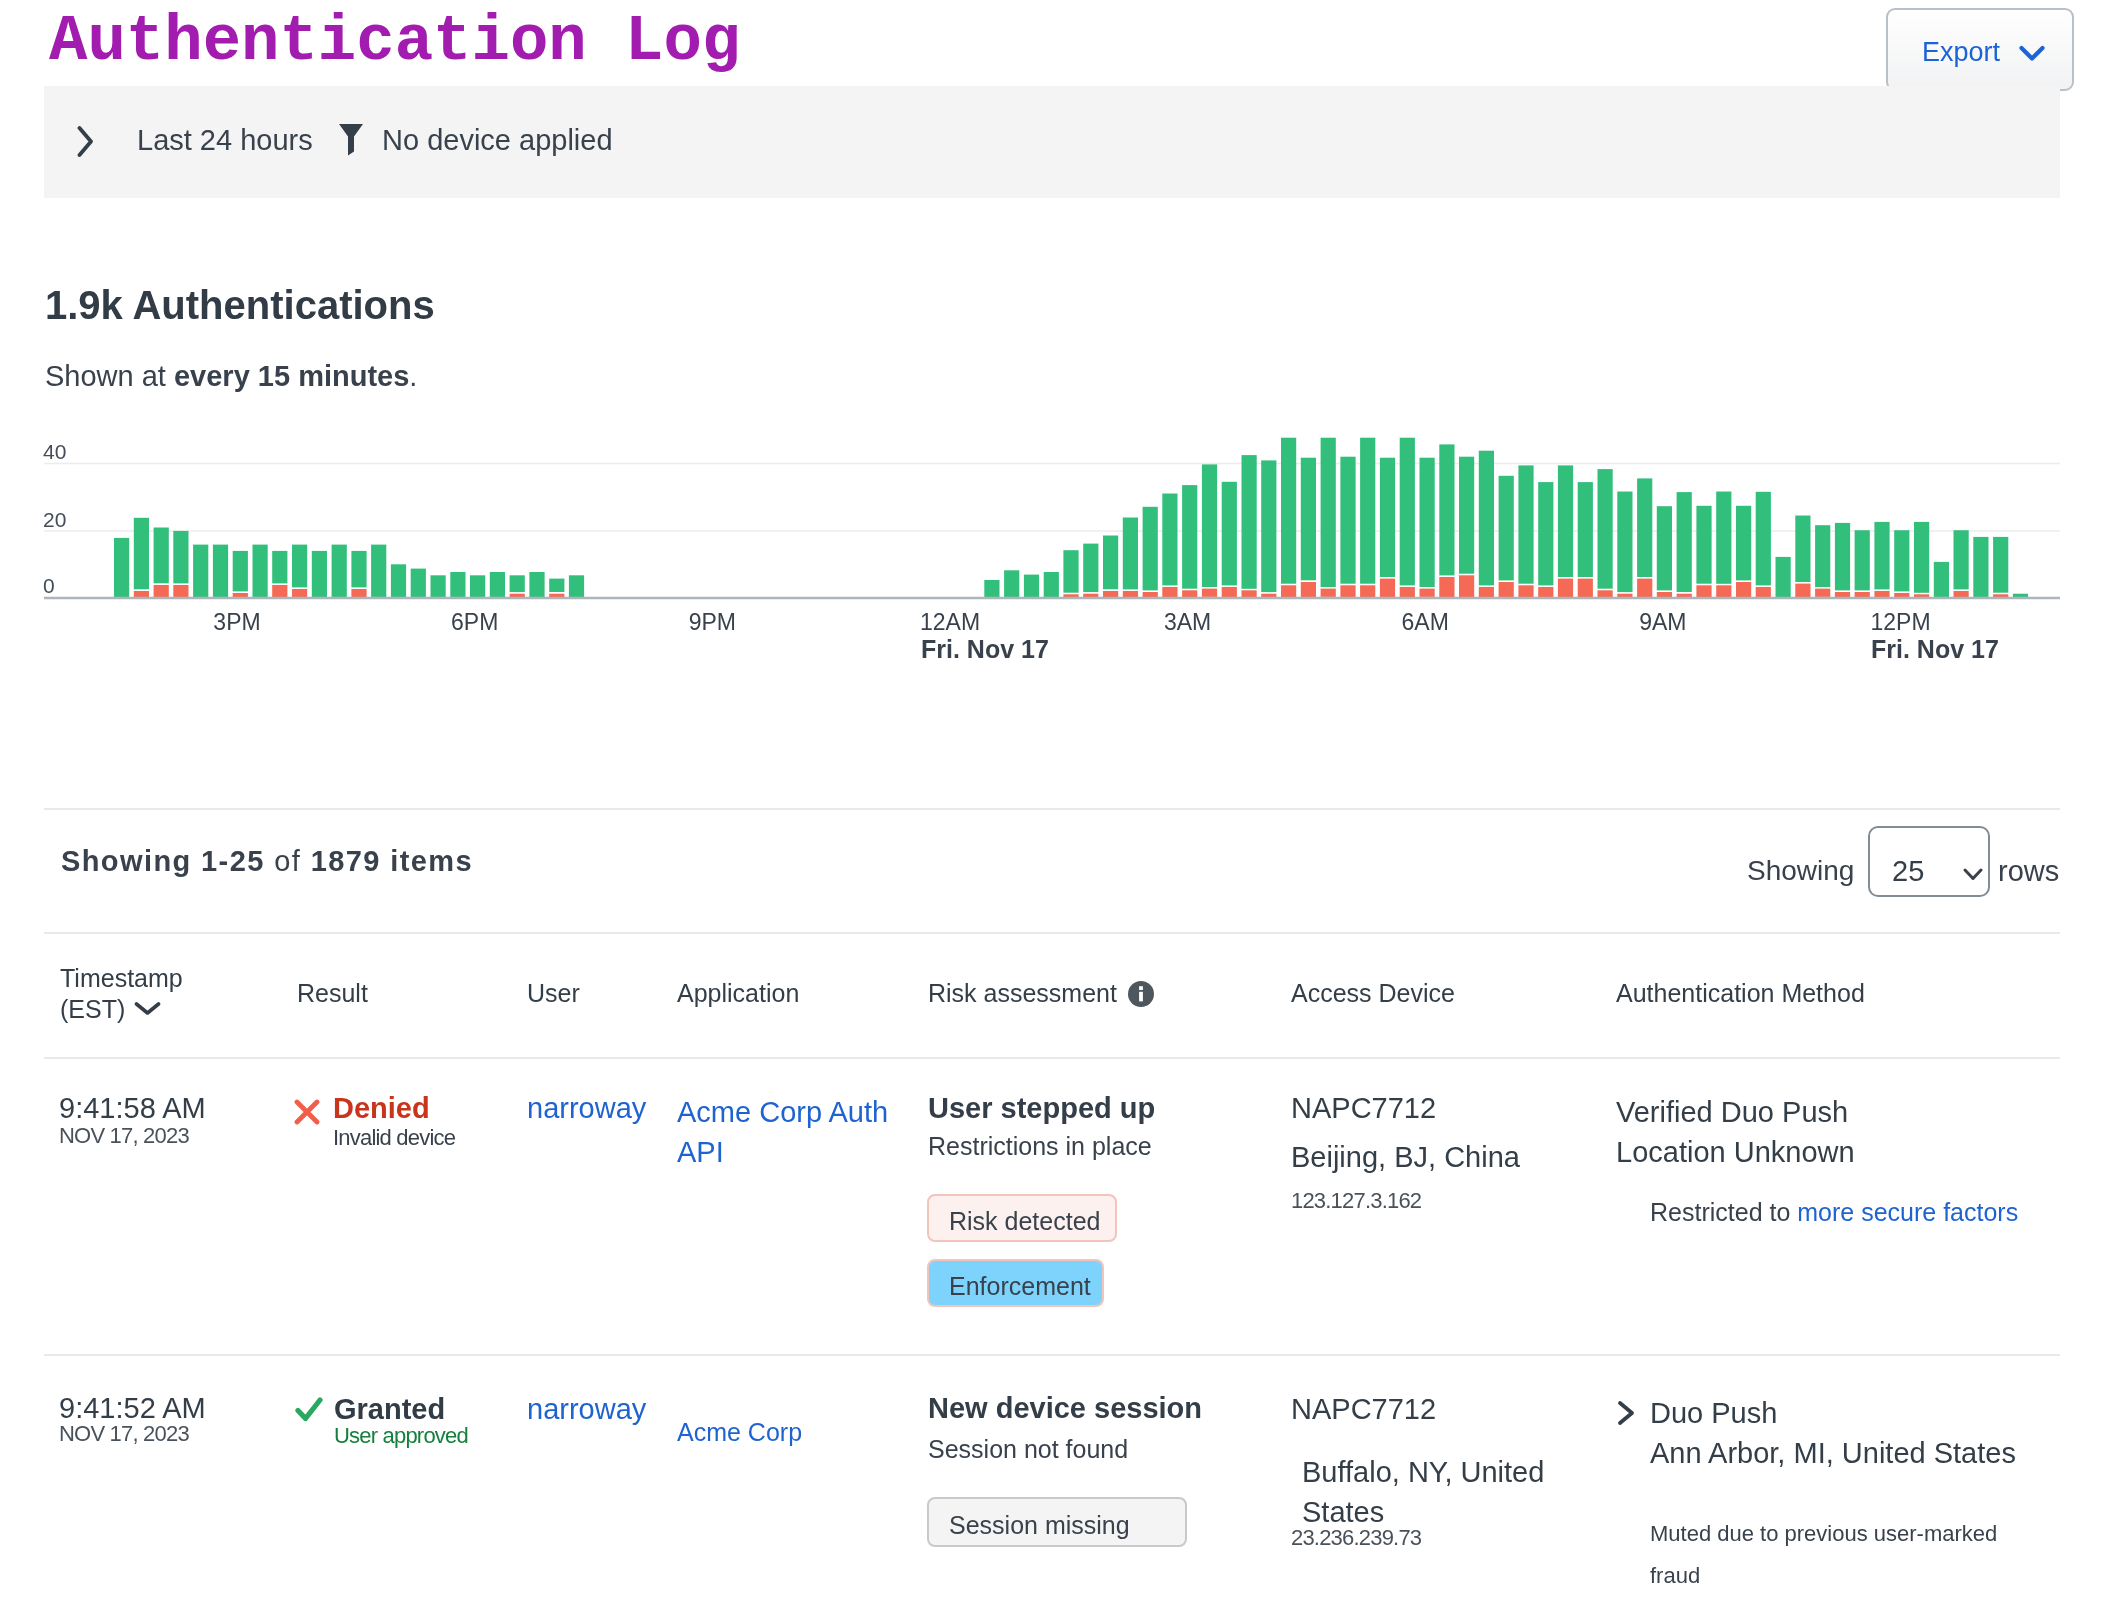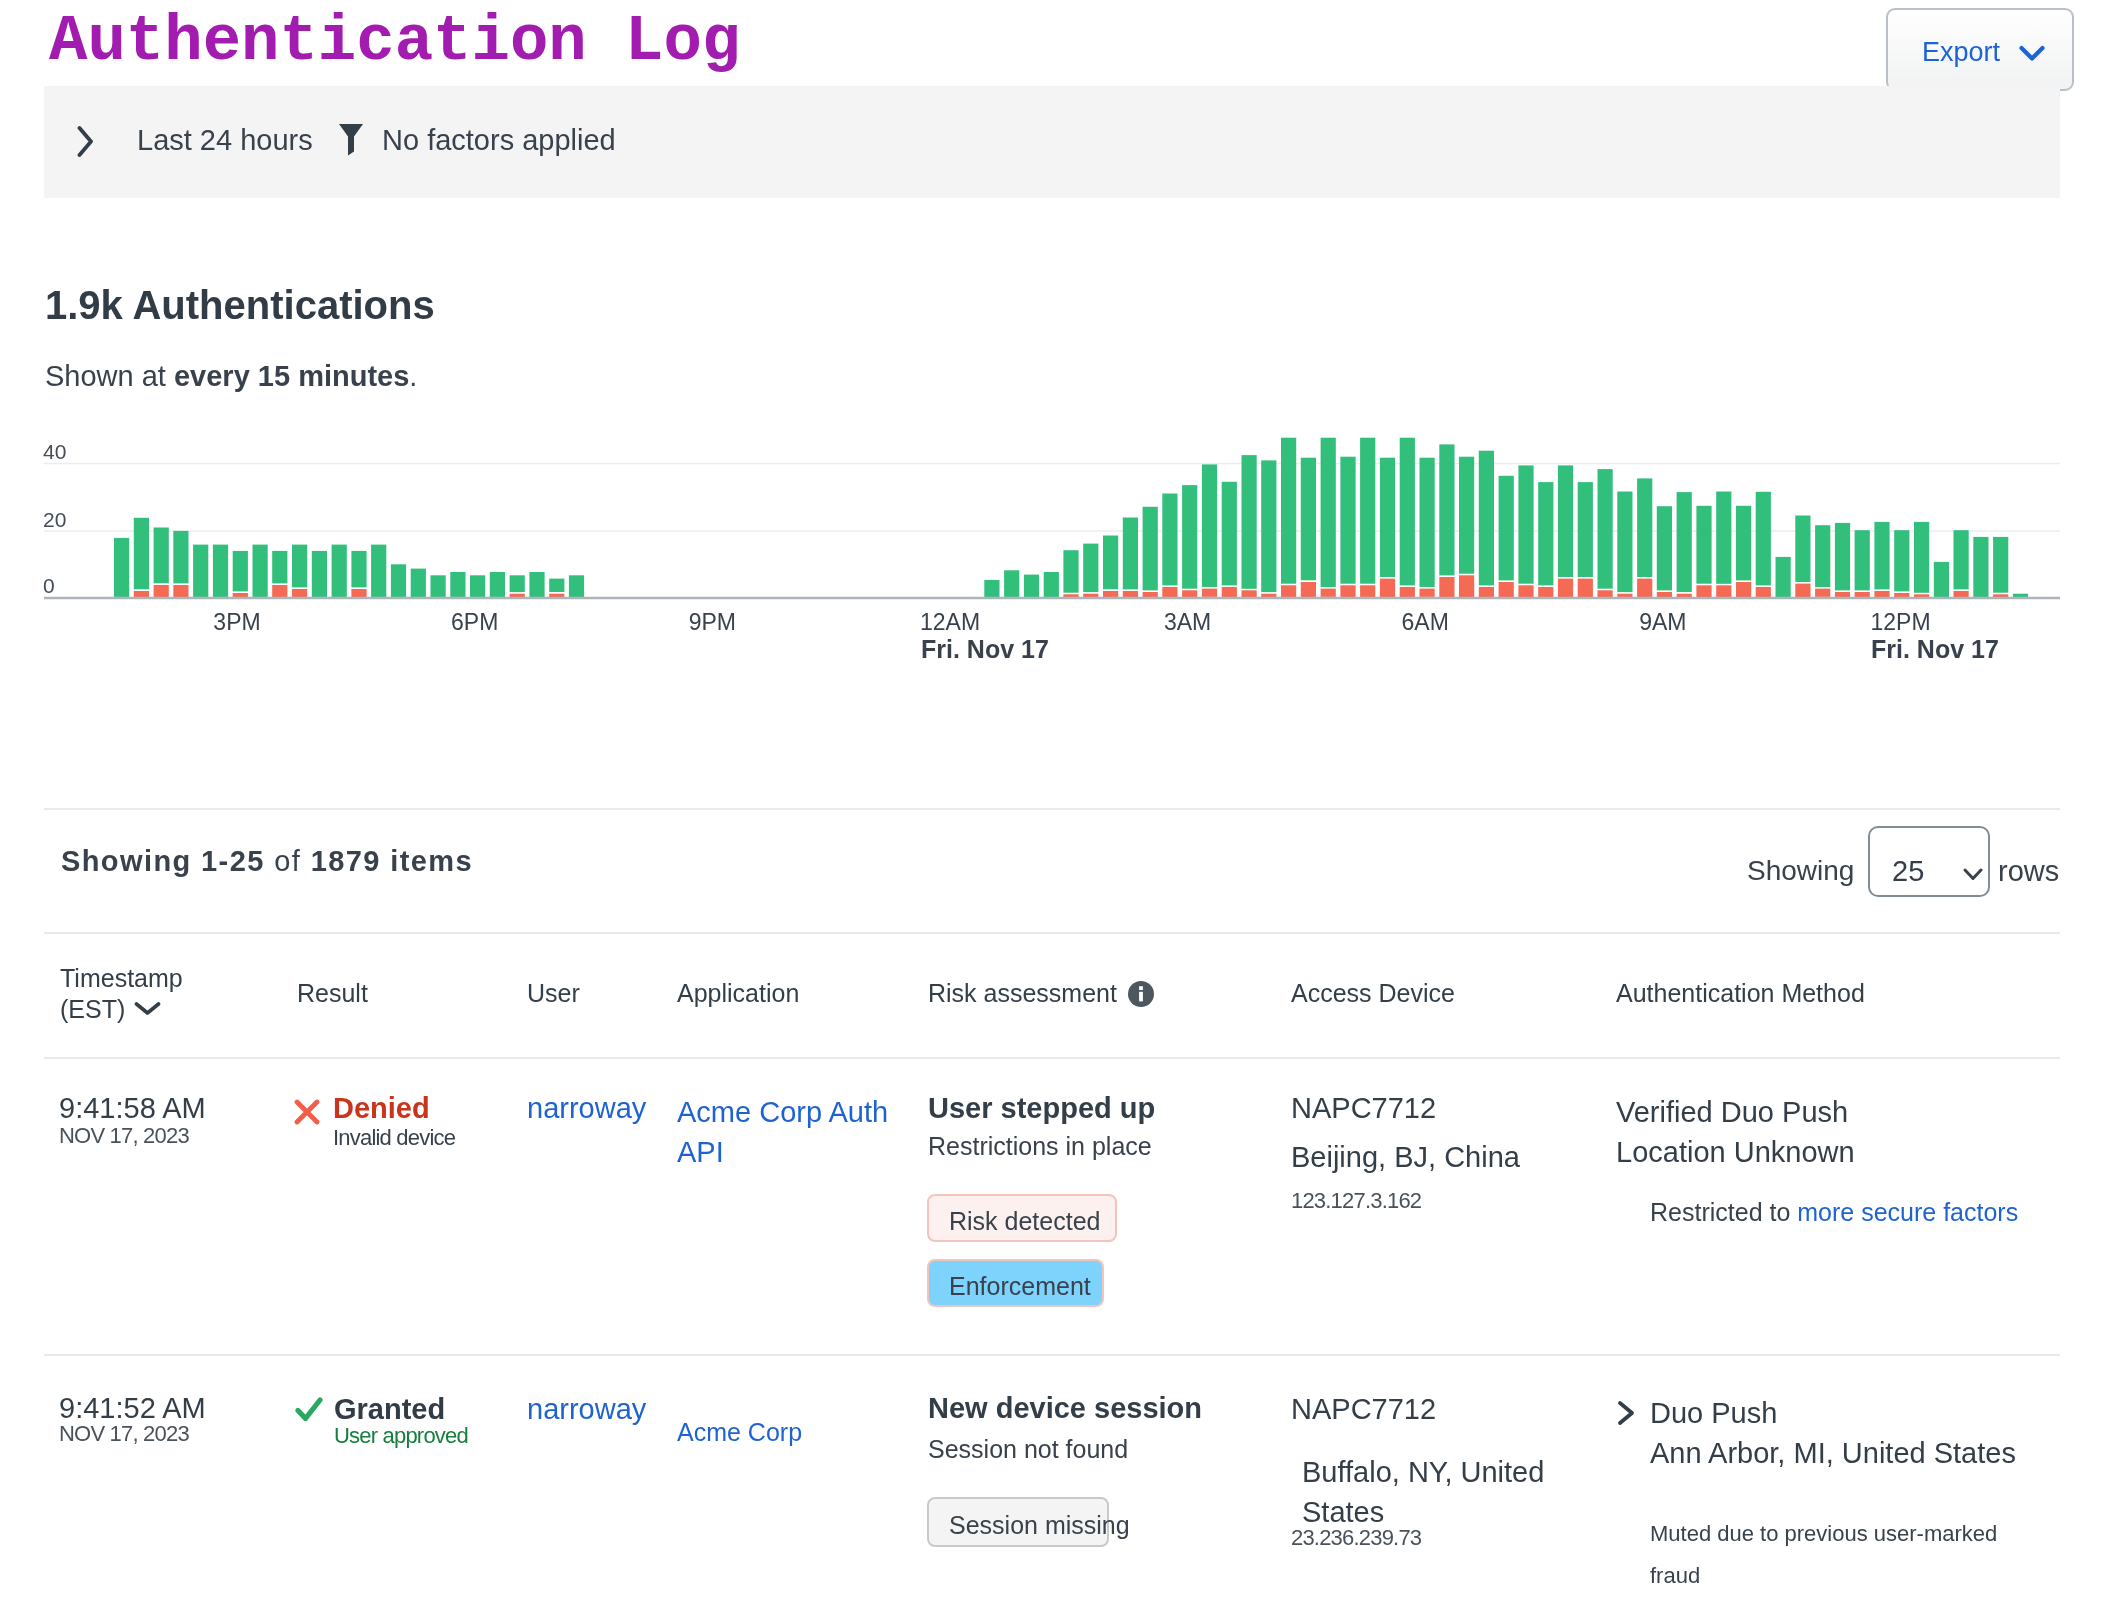--- a/index.html
+++ b/index.html
@@ -22,21 +22,21 @@
 </div>
 
 <div class="abs" style="left:44px; top:86px; width:2016px; height:112px; background:#f4f4f5;">
   <svg class="abs" style="left:33px; top:39px;" width="17" height="33" viewBox="0 0 17 33">
       <path d="M2.5 3 L14 16.5 L2.5 30" fill="none" stroke="#343e48" stroke-width="3.8" stroke-linecap="round" stroke-linejoin="round"></path>
     </svg>
   <span class="abs" style="left:93px; top:38px; font-size:29px; color:#39424c;">Last 24 hours</span>
   <svg class="abs" style="left:294px; top:37px;" width="26" height="33" viewBox="0 0 26 33">
       <path d="M1 1 H25 L16 13.5 V28.5 L10 32.5 V13.5 Z" fill="#343e48"></path>
     </svg>
-  <span class="abs" style="left:338px; top:38px; font-size:29px; color:#39424c;">No factors applied</span>
+  <span class="abs" style="left:338px; top:38px; font-size:29px; color:#39424c;">No device applied</span>
 </div>
 
 <div class="abs b" style="left:45px; top:283px; font-size:40px; color:#323c46;">1.9k Authentications</div>
 <div class="abs" style="left:45px; top:360px; font-size:29px; color:#39424c;">Shown at <span class="b">every 15 minutes</span>.</div>
 
 <svg class="abs" style="left:0px; top:420px;" width="2104" height="260" viewBox="0 420 2104 260">
   <line x1="44" y1="463.5" x2="2060" y2="463.5" stroke="#ececec" stroke-width="1.5"></line>
   <line x1="44" y1="531" x2="2060" y2="531" stroke="#ececec" stroke-width="1.5"></line>
 <rect x="114.0" y="537.9" width="15.2" height="59.1" fill="#32bf7c"></rect>
 <rect x="133.8" y="591.0" width="15.2" height="6.0" fill="#f46a55"></rect>
@@ -244,21 +244,21 @@
 <div class="abs" style="left:59px; top:1421px; font-size:22px; color:#49525a; letter-spacing:-0.8px;">NOV 17, 2023</div>
 <svg class="abs" style="left:295px; top:1396px;" width="28" height="28" viewBox="0 0 28 28">
     <path d="M3 14.5 L10.5 22.5 L25 4" fill="none" stroke="#2aa860" stroke-width="5.2" stroke-linecap="round" stroke-linejoin="round"></path>
   </svg>
 <div class="abs b" style="left:334px; top:1393px; font-size:29px; color:#323c46;">Granted</div>
 <div class="abs" style="left:334px; top:1423px; font-size:22px; color:#15803d; letter-spacing:-0.8px;">User approved</div>
 <div class="abs link" style="left:527px; top:1393px; font-size:29px;">narroway</div>
 <div class="abs link" style="left:677px; top:1418px; font-size:25px;">Acme Corp</div>
 <div class="abs b" style="left:928px; top:1392px; font-size:29px;">New device session</div>
 <div class="abs" style="left:928px; top:1435px; font-size:25px; color:#39424c;">Session not found</div>
-<div class="abs" style="left:927px; top:1497px; width:182px; height:50px; background:#f4f4f4; border:2px solid #c9c9c9; border-radius:8px;">
+<div class="abs" style="left:927px; top:1497px; width:260px; height:50px; background:#f4f4f4; border:2px solid #c9c9c9; border-radius:8px;">
   <span class="abs" style="left:20px; top:12px; font-size:25px; color:#39424c;">Session missing</span>
 </div>
 <div class="abs" style="left:1291px; top:1393px; font-size:29px;">NAPC7712</div>
 <div class="abs" style="left:1302px; top:1452px; font-size:29px; line-height:40px;">Buffalo, NY, United<br>States</div>
 <div class="abs" style="left:1291px; top:1525px; font-size:22px; color:#49525a; letter-spacing:-0.8px;">23.236.239.73</div>
 <svg class="abs" style="left:1617px; top:1400px;" width="18" height="26" viewBox="0 0 18 26">
     <path d="M3 3 L15 13 L3 23" fill="none" stroke="#333e48" stroke-width="3.8" stroke-linecap="round" stroke-linejoin="round"></path>
   </svg>
 <div class="abs" style="left:1650px; top:1393px; font-size:29px; line-height:40px;">Duo Push<br>Ann Arbor, MI, United States</div>
 <div class="abs" style="left:1650px; top:1513px; font-size:22px; color:#39424c; line-height:42px;">Muted due to previous user-marked<br>fraud</div>

